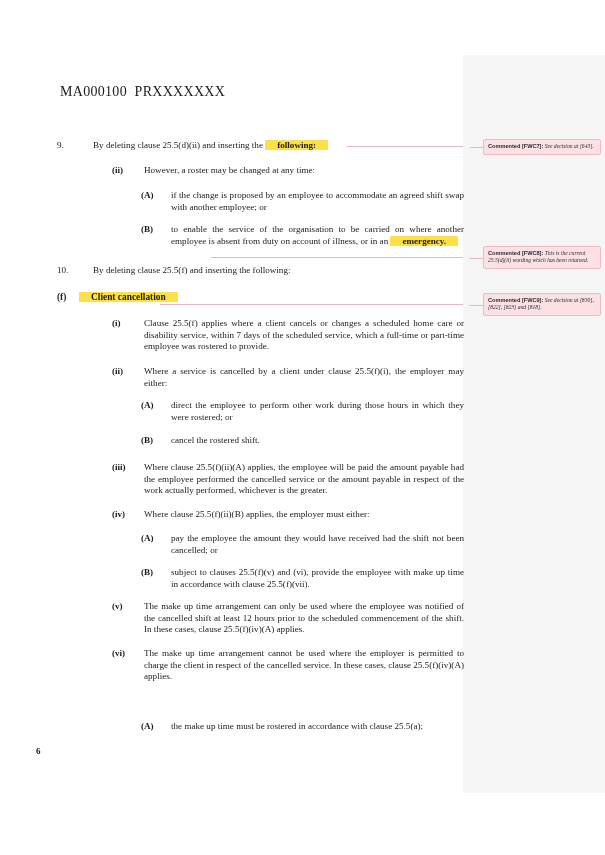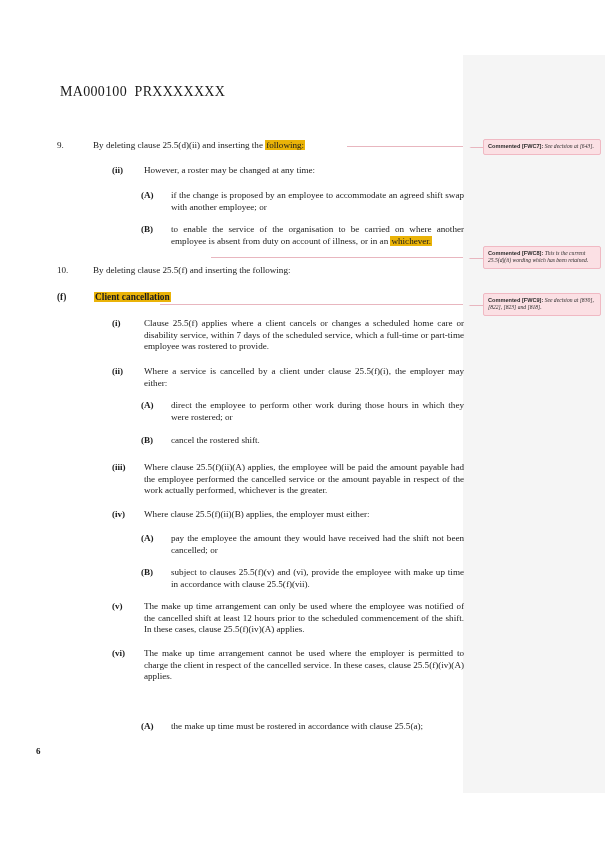--- a/index.html
+++ b/index.html
@@ -81,28 +81,29 @@
   .lvl-rom   { left: 112px; width: 352px; }
   .lvl-rom .marker { width: 39px; }
   .lvl-rom .txt    { margin-left: 32px; }
 
   .lvl-alpha { left: 141px; width: 323px; }
   .lvl-alpha .marker { width: 30px; }
   .lvl-alpha .txt    { margin-left: 30px; }
 
   .lvl-f     { left: 57px;  width: 407px; }
   .lvl-f .marker { width: 21px; }
-  .lvl-f .txt    { margin-left: 37px; }
+  .lvl-f .txt    { margin-left: 22px; }
 
   .nojust { text-align: left; }
 
   
   .hl {
-    background: #eab308;
-    padding: 0 1px;
+    background: #fde047;
+    padding: 0 12px;
+    font-weight: bold;
   }
   .anchor-line {
     position: absolute;
     height: 0;
     border-top: 1px solid #e8b6bf;
     z-index: 1;
   }
 
   
   .comment {
@@ -159,21 +160,21 @@
     <span class="txt nojust">However, a roster may be changed at any time:</span>
   </div>
 
   <div class="blk lvl-alpha" style="top:190px;">
     <span class="marker bold">(A)</span>
     <span class="txt">if the change is proposed by an employee to accommodate an agreed shift swap with another employee; or</span>
   </div>
 
   <div class="blk lvl-alpha" style="top:224px;">
     <span class="marker bold">(B)</span>
-    <span class="txt"><span>to enable the service of the organisation to be carried on where another employee is absent from duty on account of illness, or in an </span><span class="hl">whichever.</span></span>
+    <span class="txt"><span>to enable the service of the organisation to be carried on where another employee is absent from duty on account of illness, or in an </span><span class="hl">emergency.</span></span>
   </div>
 
   <div class="blk lvl-num" style="top:265px;">
     <span class="marker">10.</span>
     <span class="txt nojust">By deleting clause 25.5(f) and inserting the following:</span>
   </div>
 
   <div class="blk lvl-f" style="top:292px; font-size:9.4px;">
     <span class="marker bold">(f)</span>
     <span class="txt nojust"><span class="hl bold">Client cancellation</span></span>

